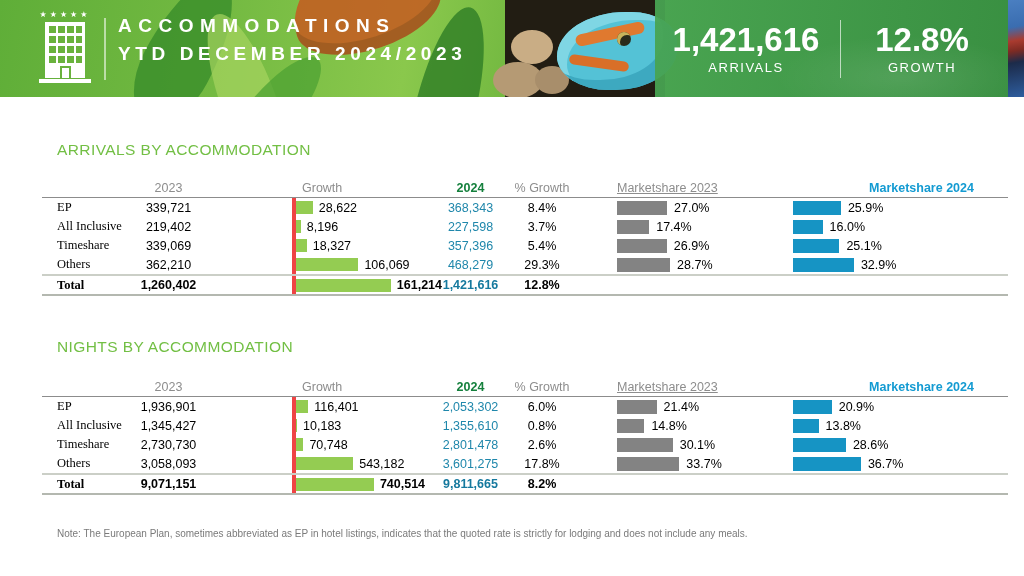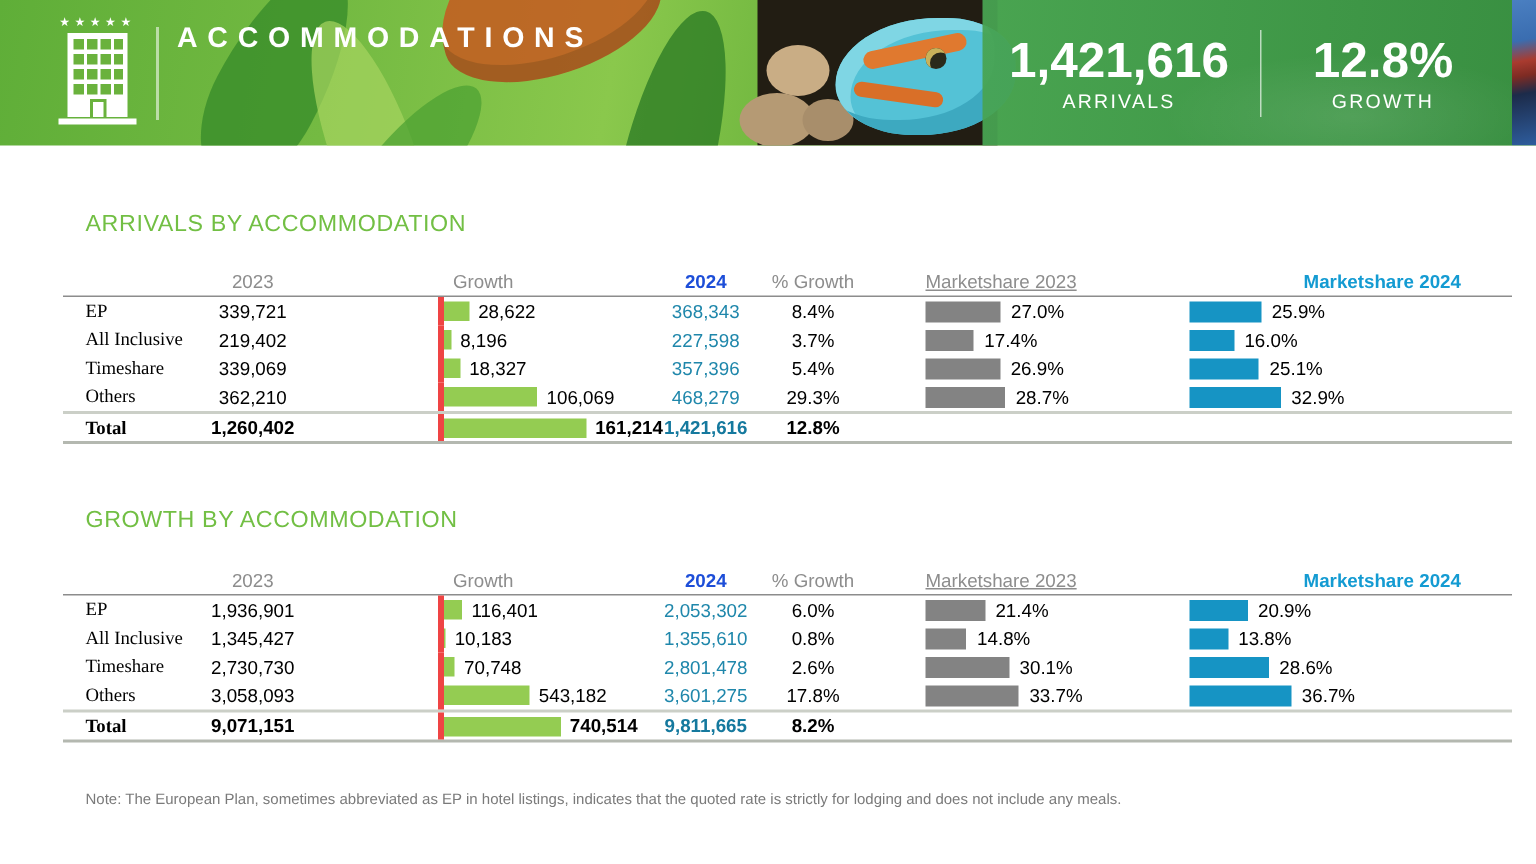--- a/index.html
+++ b/index.html
@@ -48,21 +48,21 @@
   
   .section-title { position:absolute; left:57px; font-size:15.5px; color:#72bf44; letter-spacing:.4px; }
   #title-arrivals { top:141px; }
   #title-nights { top:338px; }
 
   .tbl { position:absolute; left:42px; width:966px; font-size:12.5px; color:#000; }
   #tbl-arrivals { top:178px; }
   #tbl-nights { top:377px; }
   .trow, .thead { display:grid; grid-template-columns:88px 77px 85px 142px 73px 70px 40px 140px 36px 1fr; align-items:center; height:19px; white-space:nowrap; }
   .thead { height:20px; border-bottom:1px solid #8c8c8c; color:#8d8d8d; }
-  .thead .c-n24 { color:#1d4ed8; font-weight:bold; }
+  .thead .c-n24 { color:#15803d; font-weight:bold; }
   .thead .c-ms24h { color:#149bd2; font-weight:bold; }
   .c-label { padding-left:15px;font-family:Liberation Serif, serif; }
   .c-n23, .c-n24, .c-pct { text-align:center; }
   .c-n24 { color:#1f87ab; }
   .c-growth { height:100%; display:flex; align-items:center; gap:6px; border-left:4px solid #ef4444; overflow:visible; }
   .thead .c-growth { border-left:none; padding-left:10px; }
   .c-ms { display:flex; align-items:center; gap:7px; }
   .c-ms23h { text-align:left; padding-right:8px;text-decoration:underline; }
   .c-ms24h { padding-left:42px;text-align:center; }
   .bar { height:13px; flex:0 0 auto; }
@@ -121,20 +121,21 @@
           <rect x="24" y="46" width="11" height="12"></rect>
         </g>
         <rect x="26" y="48" width="7" height="10" fill="#ffffff"></rect>
         <rect x="3" y="59" width="52" height="4" fill="#ffffff"></rect>
       </svg>
     </div>
     <div class="logo-divider"></div>
 
     <div class="hdr-title">
       <div class="t1">ACCOMMODATIONS</div>
+      <div class="t2">YTD DECEMBER 2024/2023</div>
     </div>
 
     <div class="stat stat-1">
       <div class="num">1,421,616</div>
       <div class="lbl">ARRIVALS</div>
     </div>
     <div class="stat-divider"></div>
     <div class="stat stat-2">
       <div class="num">12.8%</div>
       <div class="lbl">GROWTH</div>
@@ -249,21 +250,21 @@
         </div>
         <div class="cell c-n24">1,421,616</div>
         <div class="cell c-pct">12.8%</div>
         <div class="cell"></div>
         <div class="cell c-ms"></div>
         <div class="cell"></div>
         <div class="cell c-ms"></div>
       </div>
     </div>
 
-  <div class="section-title" id="title-nights">GROWTH BY ACCOMMODATION</div>
+  <div class="section-title" id="title-nights">NIGHTS BY ACCOMMODATION</div>
   <div class="tbl" id="tbl-nights">
       <div class="thead">
         <div class="cell c-label"></div>
         <div class="cell c-n23">2023</div>
         <div class="cell"></div>
         <div class="cell c-growth">Growth</div>
         <div class="cell c-n24">2024</div>
         <div class="cell c-pct">% Growth</div>
         <div class="cell"></div>
         <div class="cell c-ms23h">Marketshare 2023</div>

